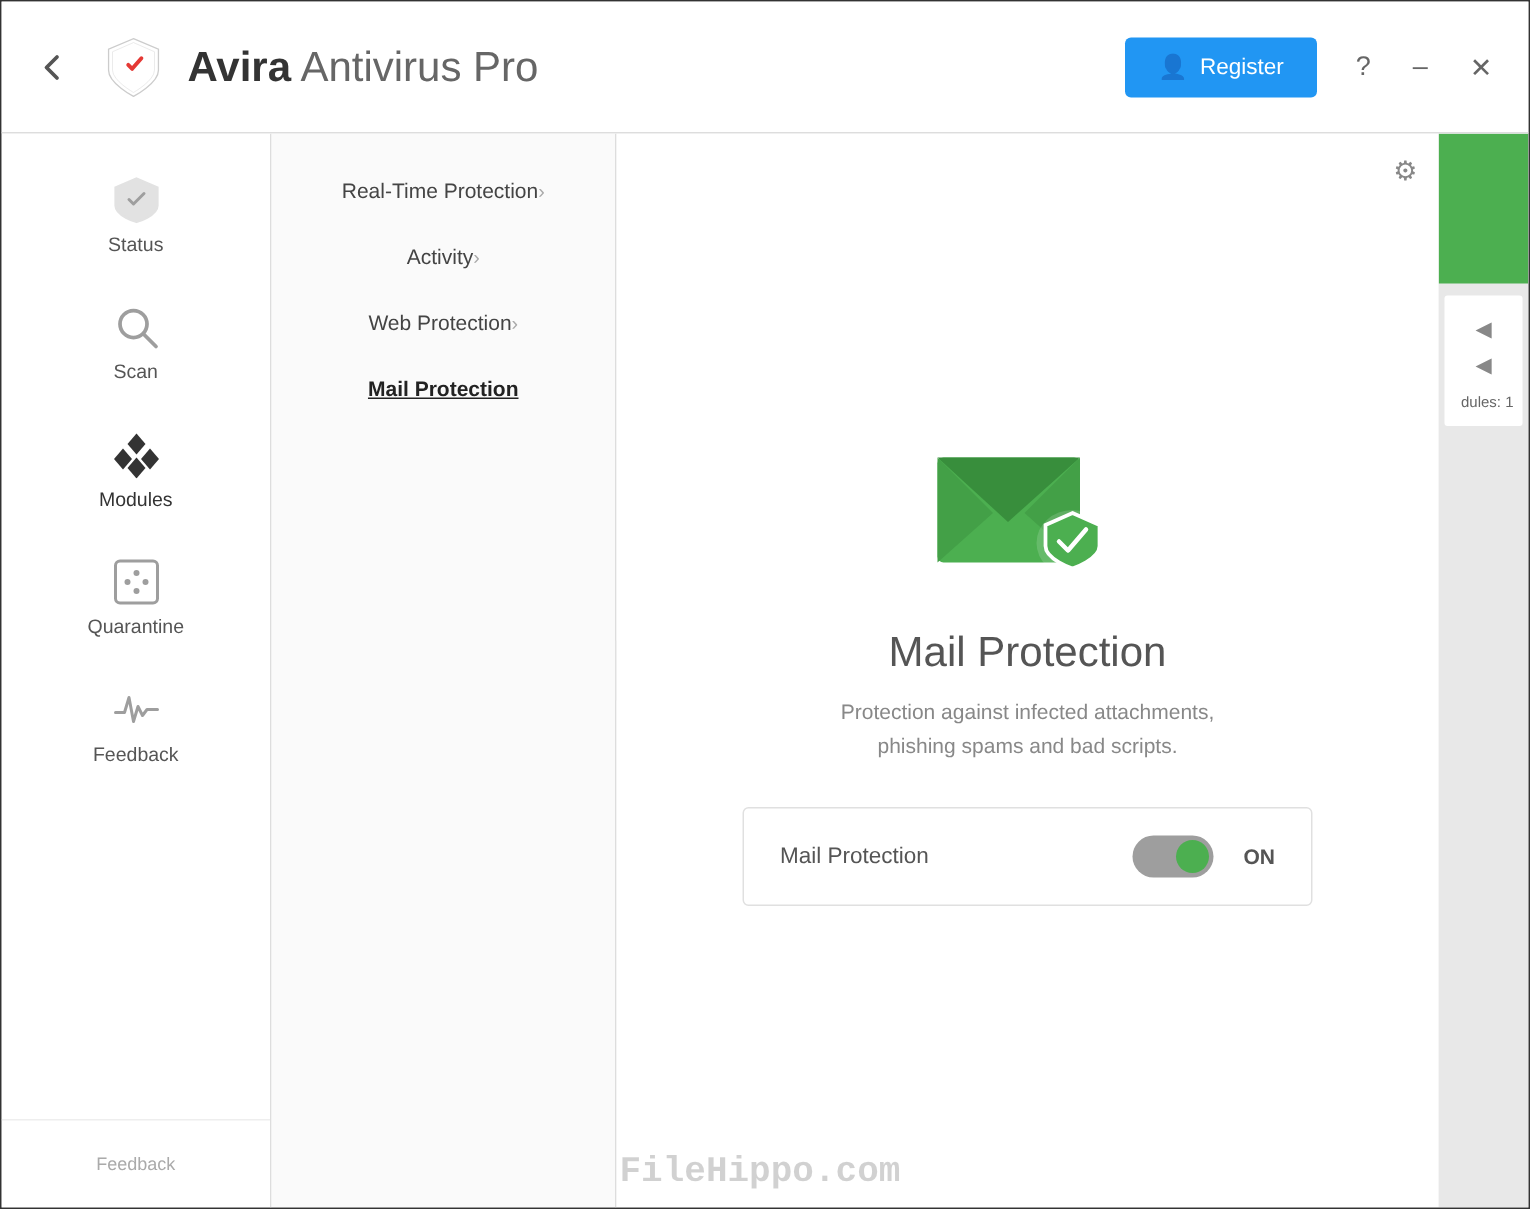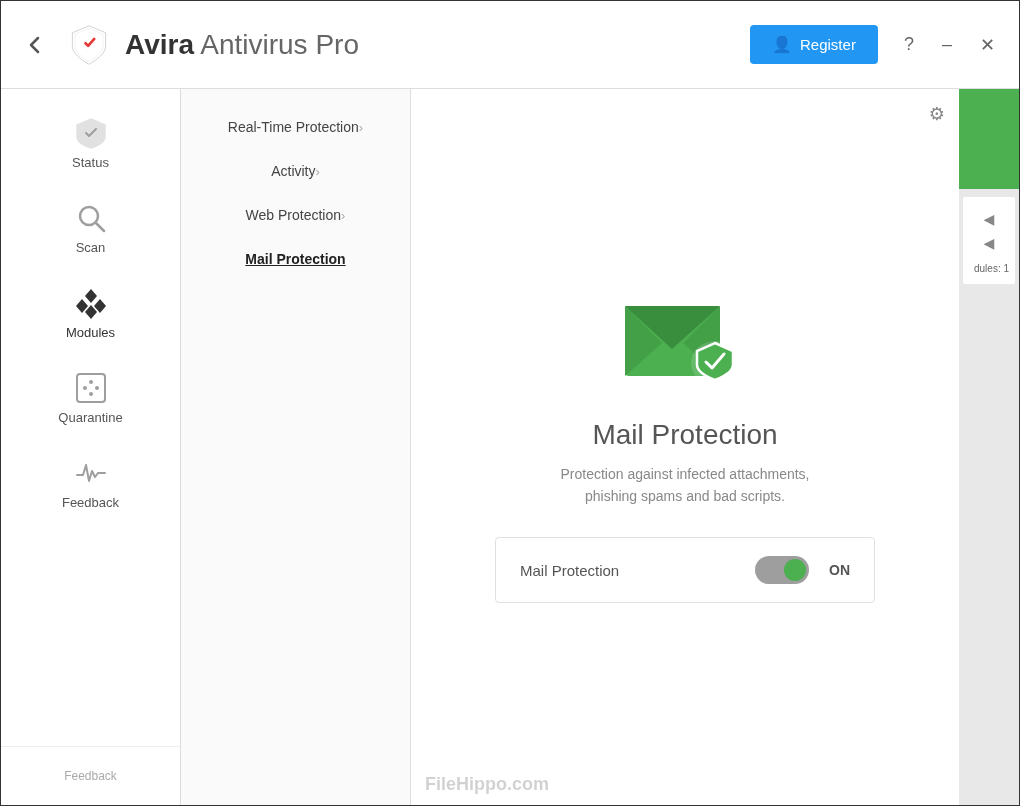--- a/index.html
+++ b/index.html
@@ -289,25 +289,26 @@
     .right-panel-arrow {
       color: #888;
       font-size: 14px;
       text-align: center;
       padding: 4px 0;
     }
     
     .watermark {
       position: absolute;
       bottom: 10px;
-      left: 14px;
-      font-size: 18px;
+      left: 2px;
+      font-size: 24px;
       color: rgba(0,0,0,0.18);
       font-weight: 700;
       pointer-events: none;
+      font-family: Liberation Mono, monospace;
     }
   </style>
 </head>
 <body>
 
 <div class="window">
 
   <div class="title-bar">
     <button class="back-btn">
       <svg width="22" height="22" viewBox="0 0 22 22" fill="none">

